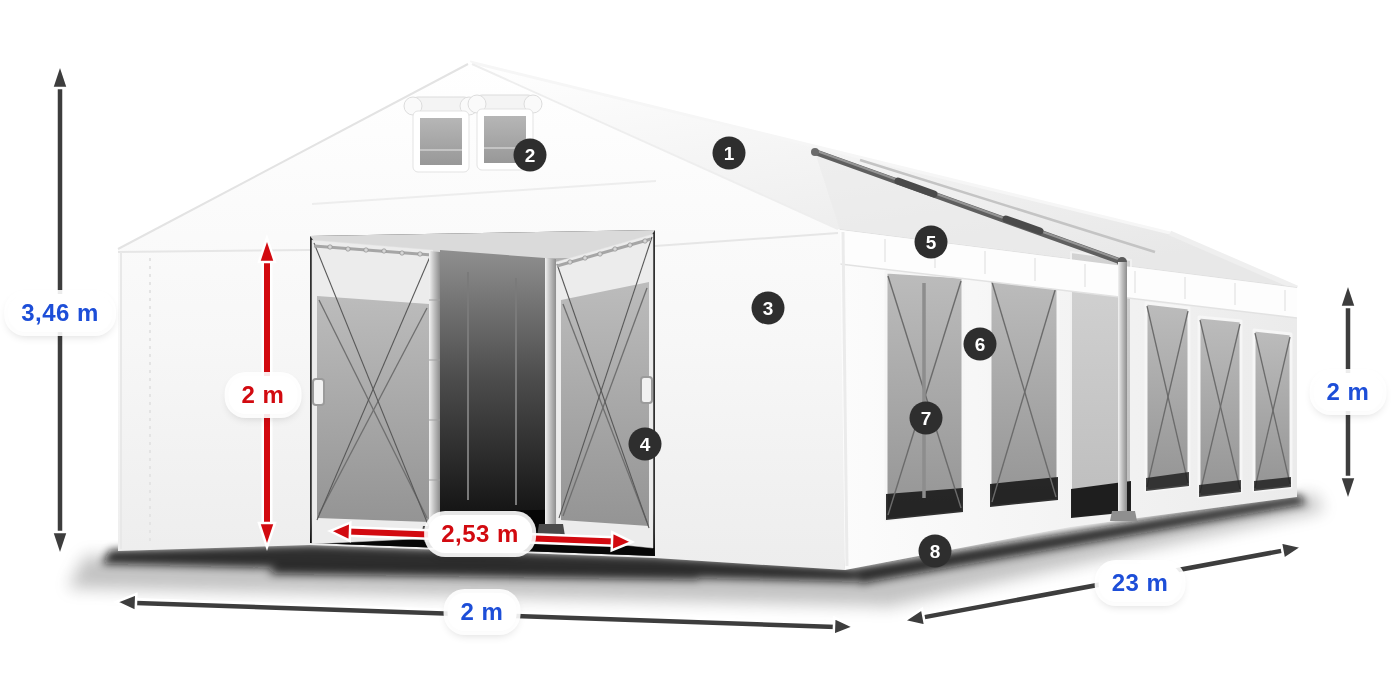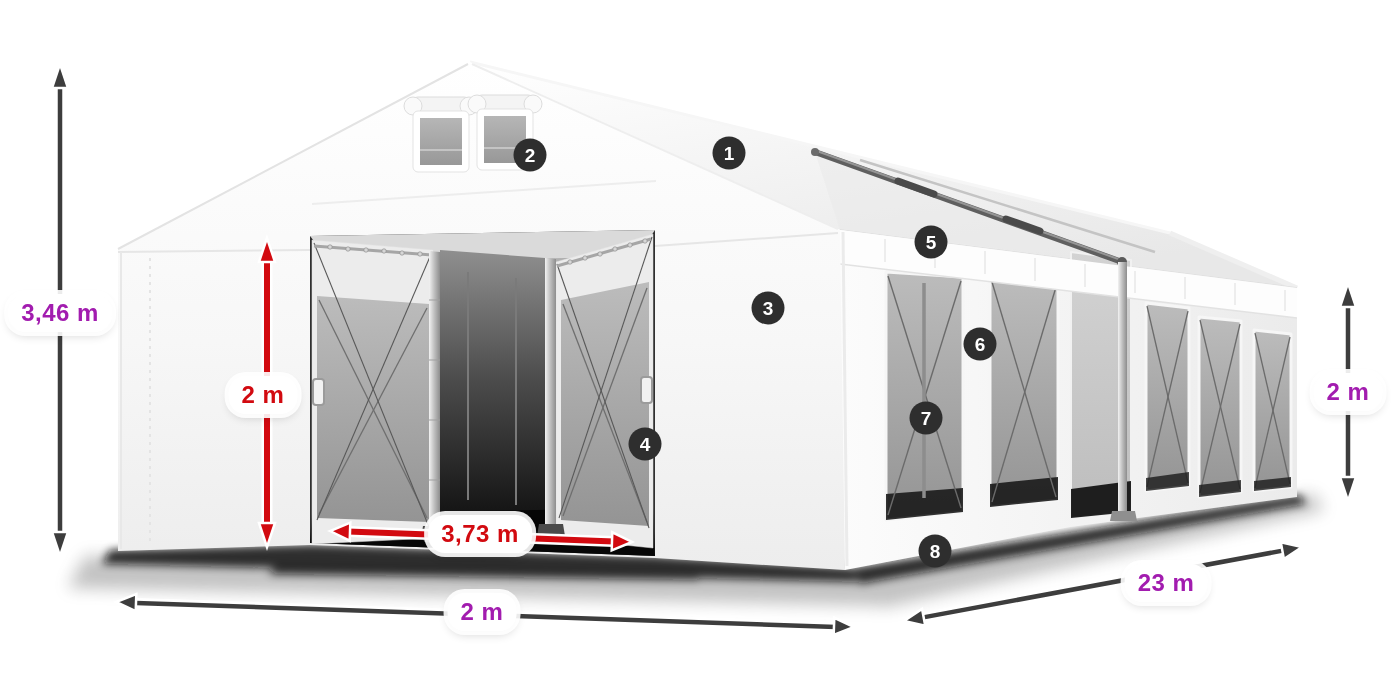--- a/index.html
+++ b/index.html
@@ -1,20 +1,20 @@
 <!DOCTYPE html>
 <html><head>
 <meta charset="utf-8">
 <style>
   html,body{margin:0;padding:0;background:#fff;}
   #stage{position:relative;width:1400px;height:700px;background:#ffffff;overflow:hidden;
          font-family:"Liberation Sans",sans-serif;}
   #stage svg{position:absolute;left:0;top:0;}
   .pill{position:absolute;transform:translate(-50%,-50%);background:#ffffff;border-radius:17px;
-        padding:7px 13px;font-weight:bold;font-size:24px;line-height:1;color:#a21caf;
+        padding:7px 13px;font-weight:bold;font-size:24px;line-height:1;color:#1d4ed8;
         letter-spacing:.5px;white-space:nowrap;z-index:5;
         box-shadow:0 0 0 4px rgba(255,255,255,.9),0 4px 10px rgba(0,0,0,.16);}
   .pill.red{color:#d20a10;}
   .badge{position:absolute;transform:translate(-50%,-50%);width:33px;height:33px;border-radius:50%;
          background:#2e2e2e;color:#fff;display:flex;align-items:center;justify-content:center;
          font-weight:bold;font-size:19px;z-index:4;}
 </style>
 </head>
 <body>
 
@@ -277,23 +277,23 @@
       <line x1="1348" y1="303" x2="1348" y2="481" stroke="#ffffff" stroke-width="10"></line>
       <line x1="1348" y1="303" x2="1348" y2="481" stroke="#3d3d3d" stroke-width="4.5"></line>
       <polygon points="1348,283 1340,307 1356,307" fill="#3d3d3d" stroke="#ffffff" stroke-width="2.5"></polygon>
       <polygon points="1348,501 1340,477 1356,477" fill="#3d3d3d" stroke="#ffffff" stroke-width="2.5"></polygon>
     </g>
   </g>
 </svg>
 
 <div class="pill" style="left:60px;top:313px">3,46 m</div>
 <div class="pill red" style="left:263px;top:395px">2 m</div>
-<div class="pill red" style="left:480px;top:534px">3,73 m</div>
+<div class="pill red" style="left:480px;top:534px">2,53 m</div>
 <div class="pill" style="left:482px;top:612px">2 m</div>
-<div class="pill" style="left:1166px;top:583px">23 m</div>
+<div class="pill" style="left:1140px;top:583px">23 m</div>
 <div class="pill" style="left:1348px;top:392px">2 m</div>
 
 <div class="badge" style="left:729px;top:153px">1</div>
 <div class="badge" style="left:530px;top:155px">2</div>
 <div class="badge" style="left:768px;top:308px">3</div>
 <div class="badge" style="left:645px;top:444px">4</div>
 <div class="badge" style="left:931px;top:242px">5</div>
 <div class="badge" style="left:980px;top:344px">6</div>
 <div class="badge" style="left:926px;top:418px">7</div>
 <div class="badge" style="left:935px;top:551px">8</div>

